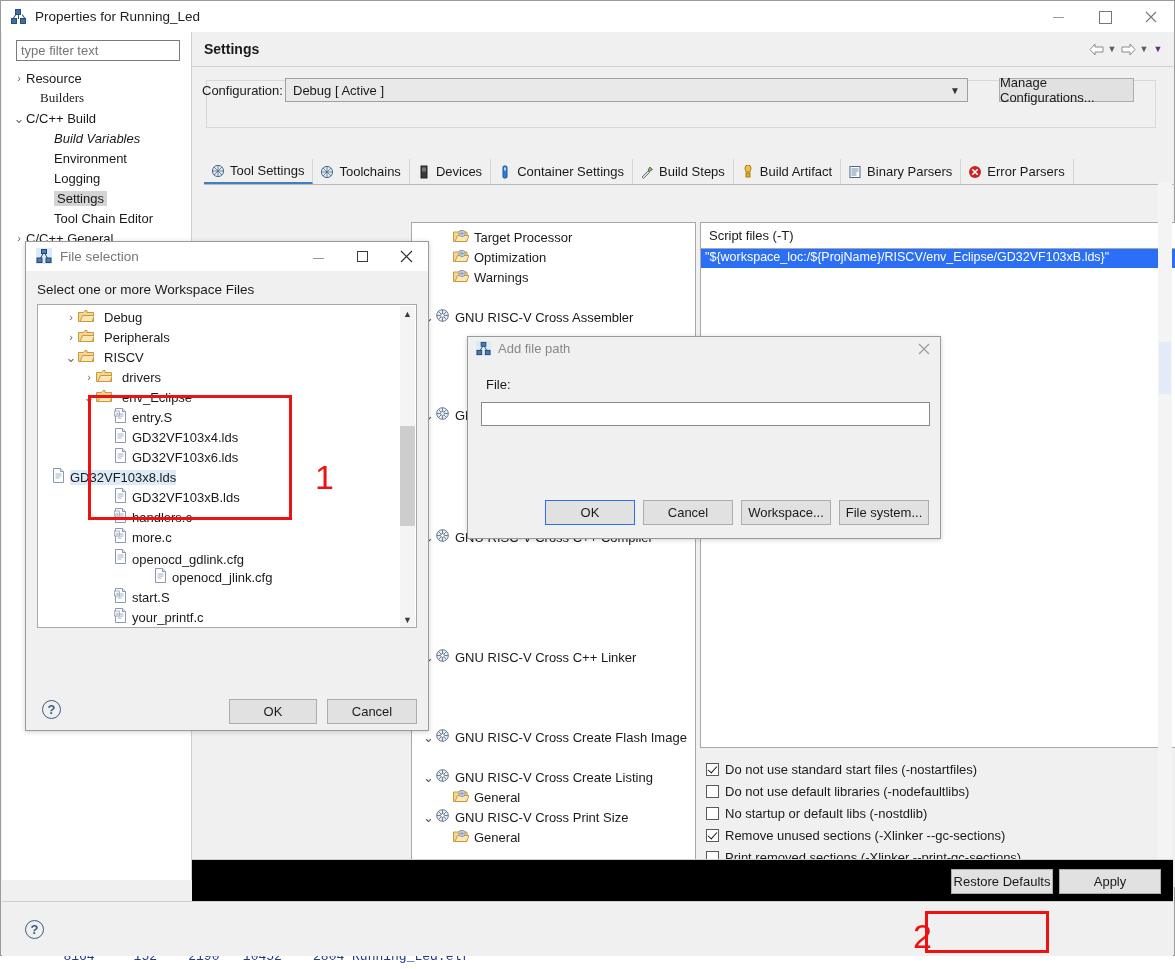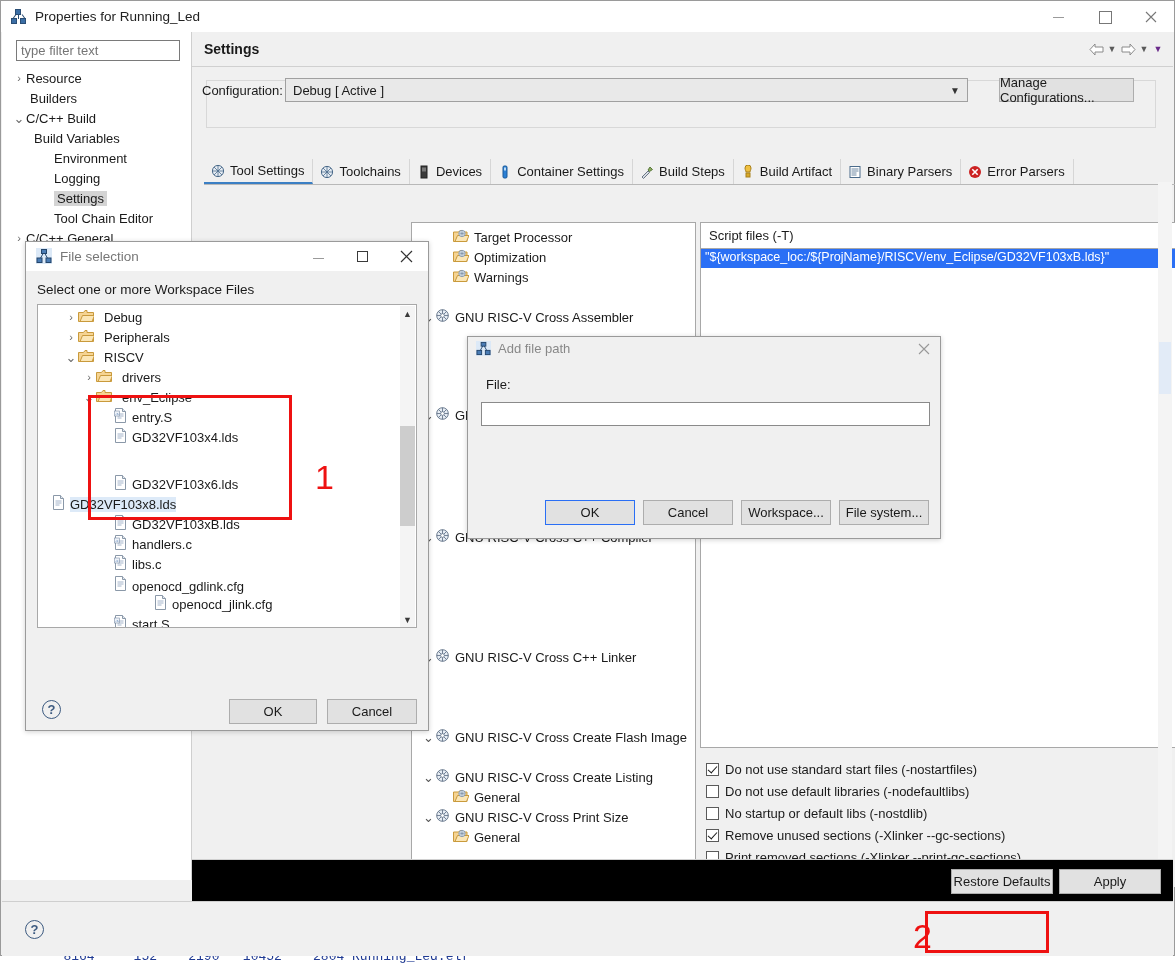--- a/index.html
+++ b/index.html
@@ -266,29 +266,29 @@
       </div>
     </div>
 
     <div class="left-pane">
       <input class="filter-box" value="" placeholder="type filter text" style="">
       <div class="tree" id="sidebar-tree">
           <div class="tnode" style="padding-left: 10px;">
             <span class="arrow">›</span>
             <span class="tlabel">Resource</span>
           </div>
-          <div class="tnode" style="padding-left: 14px;">
+          <div class="tnode" style="padding-left: 24px; font-family: Liberation Serif, serif;">
             <span class="arrow none"></span>
             <span class="tlabel">Builders</span>
           </div>
           <div class="tnode" style="padding-left: 10px;">
             <span class="arrow" style="font-size: 13px;">⌄</span>
             <span class="tlabel">C/C++ Build</span>
           </div>
-          <div class="tnode" style="padding-left: 18px;">
+          <div class="tnode" style="padding-left: 38px; font-style: italic;">
             <span class="arrow none"></span>
             <span class="tlabel">Build Variables</span>
           </div>
           <div class="tnode" style="padding-left: 38px;">
             <span class="arrow none"></span>
             <span class="tlabel">Environment</span>
           </div>
           <div class="tnode" style="padding-left: 38px;">
             <span class="arrow none"></span>
             <span class="tlabel">Logging</span>
@@ -669,21 +669,21 @@
           </div>
           <div class="fs-row" style="padding-left: 62px;">
             <span class="fs-ar none"></span>
             <span><svg class="file-ico" viewBox="0 0 13 15">
                 <path d="M1.5 0.5h7l3 3v11h-10z" fill="#ffffff" stroke="#8a98a8"></path>
                 <path d="M8.5 0.5v3h3" fill="#e3e9f1" stroke="#8a98a8"></path>
                 <path d="M3.5 6h6M3.5 8h6M3.5 10h4" stroke="#9aabc4" stroke-width="0.9"></path>
               </svg></span>
             <span class="fs-lbl">GD32VF103x4.lds</span>
           </div>
-          <div class="fs-row" style="padding-left: 62px; margin-top: 27px;">
+          <div class="fs-row" style="padding-left: 62px;">
             <span class="fs-ar none"></span>
             <span><svg class="file-ico" viewBox="0 0 13 15">
                 <path d="M1.5 0.5h7l3 3v11h-10z" fill="#ffffff" stroke="#8a98a8"></path>
                 <path d="M8.5 0.5v3h3" fill="#e3e9f1" stroke="#8a98a8"></path>
                 <path d="M3.5 6h6M3.5 8h6M3.5 10h4" stroke="#9aabc4" stroke-width="0.9"></path>
               </svg></span>
             <span class="fs-lbl">GD32VF103x6.lds</span>
           </div>
           <div class="fs-row sel" style="">
             <span class="fs-ar none"></span>
@@ -716,21 +716,21 @@
           </div>
           <div class="fs-row" style="padding-left: 62px;">
             <span class="fs-ar none"></span>
             <span><svg class="file-ico" viewBox="0 0 13 15">
                 <path d="M1.5 0.5h7l3 3v11h-10z" fill="#ffffff" stroke="#8a98a8"></path>
                 <path d="M8.5 0.5v3h3" fill="#e3e9f1" stroke="#8a98a8"></path>
                 <path d="M3.5 6h6M3.5 8h6M3.5 10h4" stroke="#9aabc4" stroke-width="0.9"></path>
                 <rect x="0.5" y="3" width="5" height="5" fill="#eef2f8" stroke="#7b8ca5" stroke-width="0.6"></rect>
                 <text x="3" y="7.2" font-size="4.2" text-anchor="middle" fill="#3a6aa8" font-family="Liberation Sans">.c</text>
               </svg></span>
-            <span class="fs-lbl">libs.c</span>
+            <span class="fs-lbl">more.c</span>
           </div>
           <div class="fs-row" style="padding-left: 62px; align-items: flex-end;">
             <span class="fs-ar none"></span>
             <span><svg class="file-ico" viewBox="0 0 13 15">
                 <path d="M1.5 0.5h7l3 3v11h-10z" fill="#ffffff" stroke="#8a98a8"></path>
                 <path d="M8.5 0.5v3h3" fill="#e3e9f1" stroke="#8a98a8"></path>
                 <path d="M3.5 6h6M3.5 8h6M3.5 10h4" stroke="#9aabc4" stroke-width="0.9"></path>
               </svg></span>
             <span class="fs-lbl">openocd_gdlink.cfg</span>
           </div>

